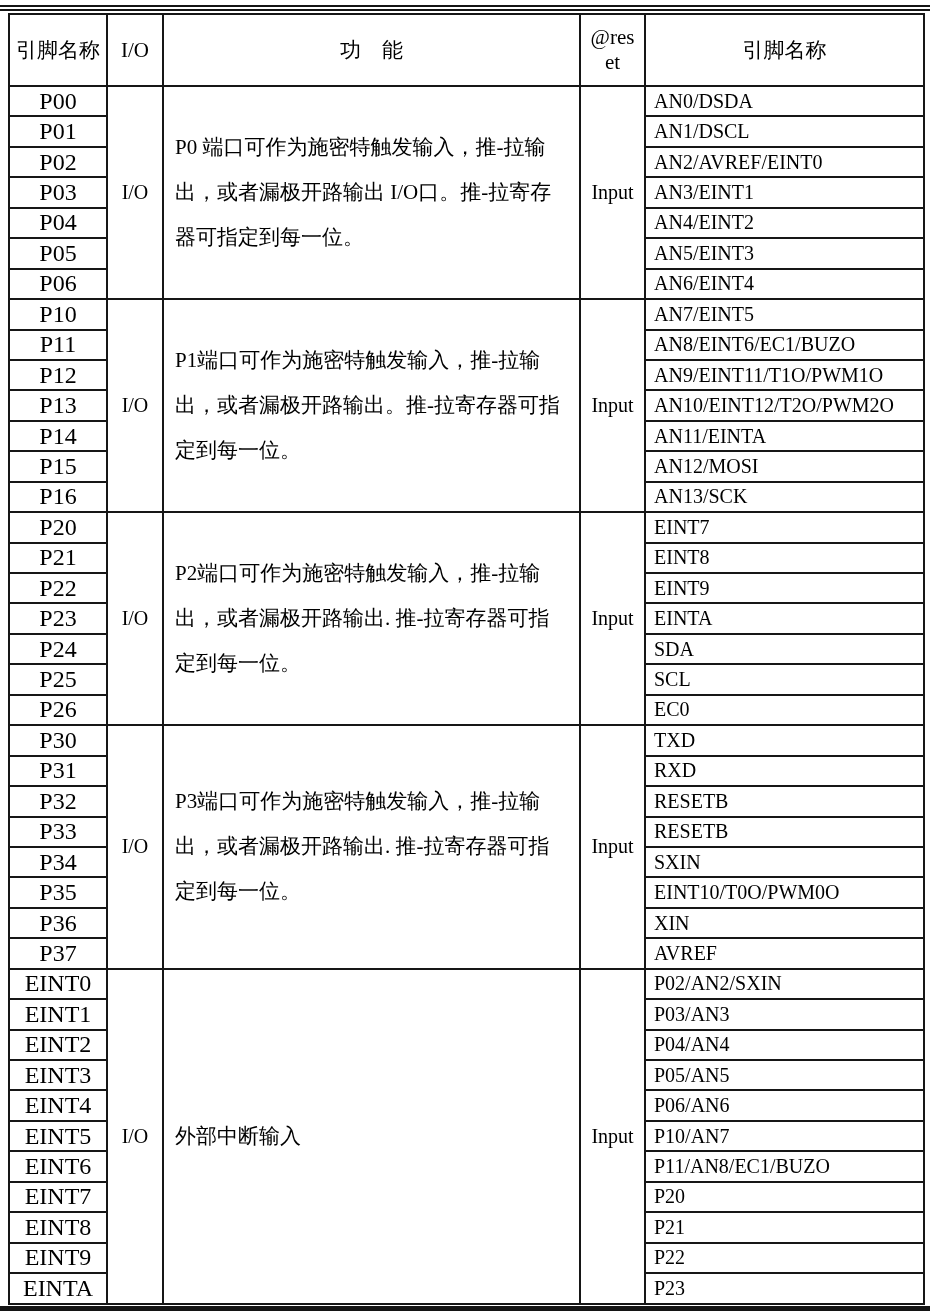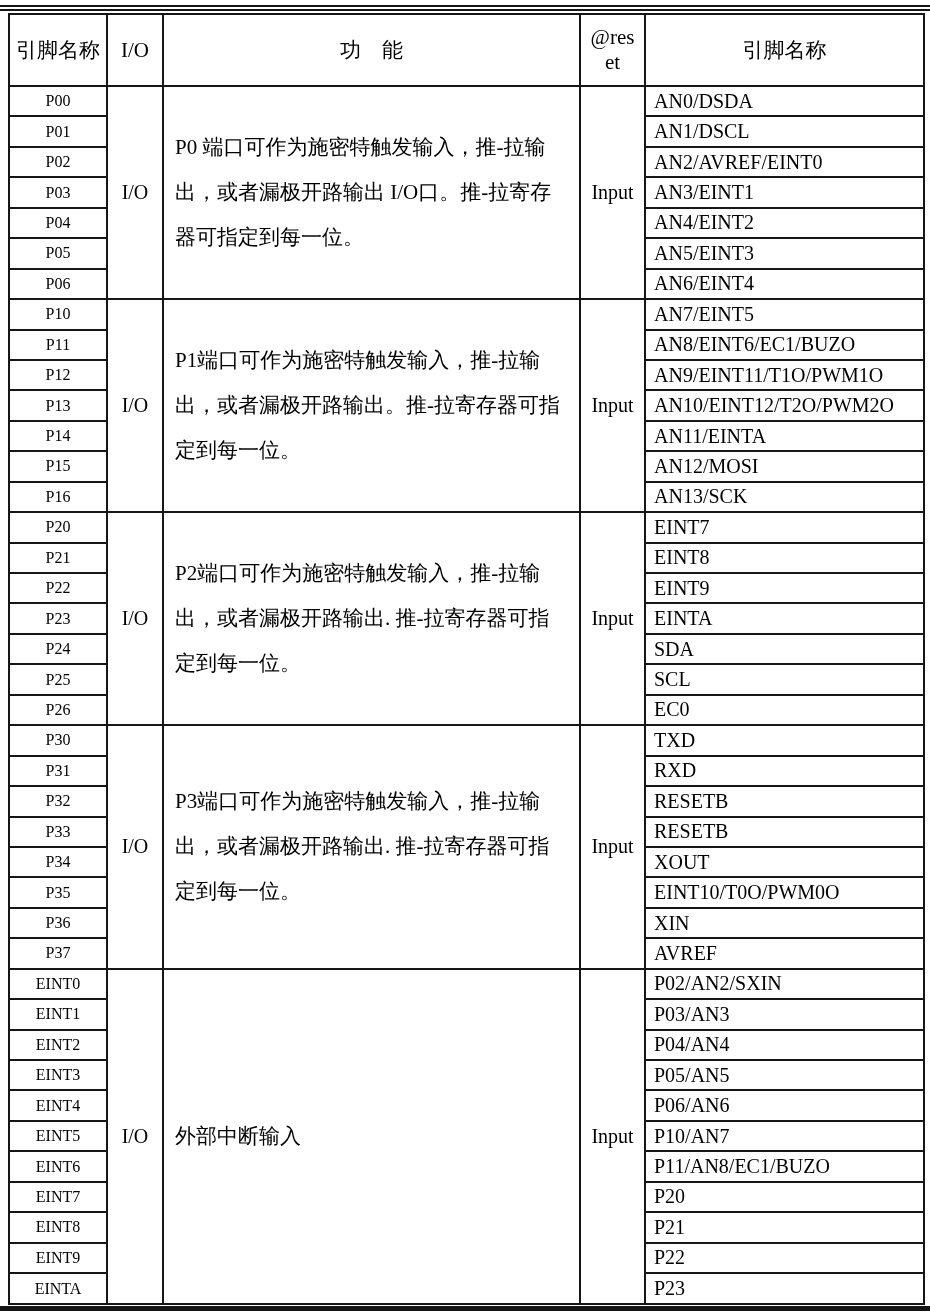--- a/index.html
+++ b/index.html
@@ -39,21 +39,21 @@
     font-size: 21px;
     text-align: center;
     vertical-align: middle;
   }
   th.h-reset { font-size: 20px; line-height: 25px; }
   th.h-reset .rline { display: block; text-align: center; }
 
   td.pin-cell {
     text-align: center;
     vertical-align: middle;
-    font-size: 16px;
+    font-size: 24px;
     margin-top: 43px;
   }
   td.io-cell, td.reset-cell {
     text-align: center;
     vertical-align: middle;
     font-size: 20px;
   }
   td.fn-cell {
     font-size: 21px;
     line-height: 45px;
@@ -204,21 +204,21 @@
         <tr>
           <td class="pin-cell">P32</td>
           <td class="shared-cell">RESETB</td>
         </tr>
         <tr>
           <td class="pin-cell">P33</td>
           <td class="shared-cell">RESETB</td>
         </tr>
         <tr>
           <td class="pin-cell">P34</td>
-          <td class="shared-cell">XOUT</td>
+          <td class="shared-cell">SXIN</td>
         </tr>
         <tr>
           <td class="pin-cell">P35</td>
           <td class="shared-cell">EINT10/T0O/PWM0O</td>
         </tr>
         <tr>
           <td class="pin-cell">P36</td>
           <td class="shared-cell">XIN</td>
         </tr>
         <tr>

